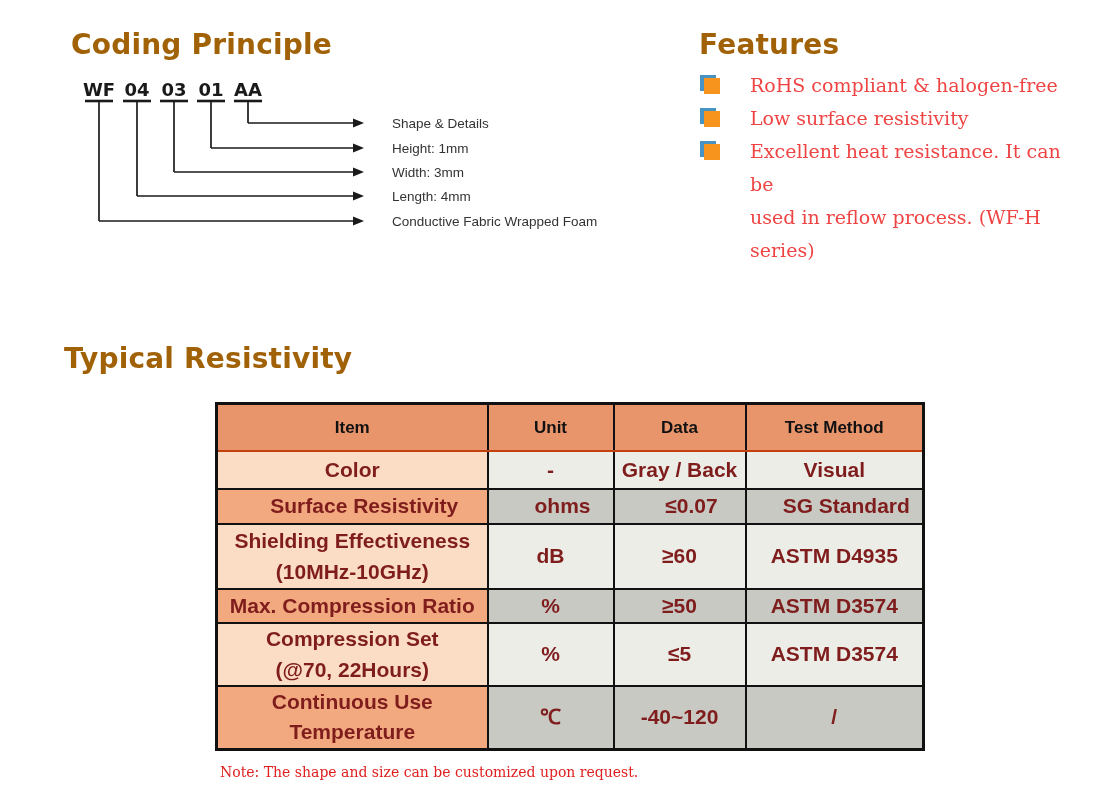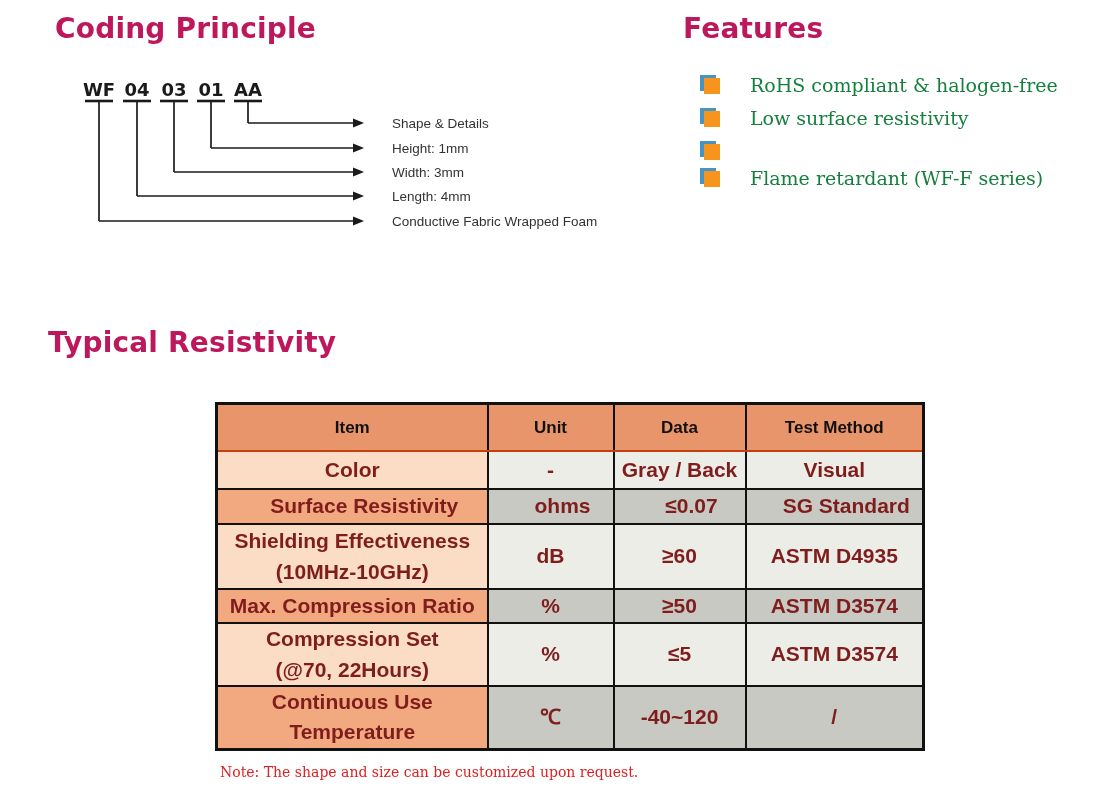--- a/index.html
+++ b/index.html
@@ -1,41 +1,41 @@
 <!DOCTYPE html>
 <html><head>
 <meta charset="utf-8">
 <style>
   html,body { margin:0; padding:0; background:#ffffff; }
   body { width:1120px; height:804px; position:relative; overflow:hidden;
          font-family:"DejaVu Sans", sans-serif; }
 
-  .section-title { position:absolute; margin:0; font-size:28px; font-weight:700;
-                   color:#be185d; letter-spacing:0.2px;
+  .section-title { position:absolute; margin:16px; font-size:28px; font-weight:700;
+                   color:#a16207; letter-spacing:0.2px;
                    font-family:"DejaVu Sans", sans-serif; }
   #coding-title    { left:55px;  top:12px; }
   #features-title  { left:683px; top:12px; }
   #properties-title{ left:48px;  top:326px; }
 
   
   .coding-svg { position:absolute; left:40px; top:75px; }
   .code-seg   { font:700 18px "DejaVu Sans", sans-serif; fill:#1a1a1a; }
   .code-label { font:13.5px "Liberation Sans", sans-serif; fill:#333333; }
   .diag-line  { stroke:#1a1a1a; stroke-width:1.7; }
   .diag-underline { stroke:#1a1a1a; stroke-width:2.6; }
   .diag-arrow { fill:#1a1a1a; }
 
   
   .features-list { position:absolute; left:700px; top:69px; width:390px; }
   .feature-item  { display:flex; align-items:flex-start; }
   .bullet-icon   { position:relative; width:21px; height:21px; flex:0 0 21px; margin-top:6px; }
   .bullet-icon .blue   { position:absolute; left:0; top:0; width:16px; height:16px; background:#4793c4; }
   .bullet-icon .orange { position:absolute; left:4px; top:3px; width:16px; height:16px; background:#f7941d; }
   .feature-text  { margin-left:29px; font-family:"DejaVu Serif", serif; font-size:19px;
-                   line-height:33px; color:#15803d; white-space:pre-line; }
+                   line-height:33px; color:#ef4444; white-space:pre-line; }
 
   
   .props-table { position:absolute; left:215px; top:402px; border-collapse:collapse;
                  table-layout:fixed; border:3px solid #111111; }
   .props-table th, .props-table td { border:2px solid #111111; text-align:center;
                  vertical-align:middle; padding:0 4px; overflow:hidden; }
   .props-table thead th { background:#e9956c; font-size:17px; font-weight:700;
                  color:#111111; height:45px; border-bottom:2px solid #c2410c;
                  font-family:"Liberation Sans", sans-serif; }
   .props-table td { font-size:21px; color:#7f1d1d; white-space:pre-line;
@@ -114,27 +114,22 @@
         <span class="blue"></span>
         <span class="orange"></span>
       </span>
     <span class="feature-text">Low surface resistivity</span>
   </div>
   <div class="feature-item">
     <span class="bullet-icon">
         <span class="blue"></span>
         <span class="orange"></span>
       </span>
-  </div>
-  <div class="feature-item">
-    <span class="bullet-icon">
-        <span class="blue"></span>
-        <span class="orange"></span>
-      </span>
-    <span class="feature-text">Flame retardant (WF-F series)</span>
+    <span class="feature-text">Excellent heat resistance. It can be
+used in reflow process. (WF-H series)</span>
   </div>
 </div>
 
 <table class="props-table">
   <colgroup>
     <col style="width:271px">
       <col style="width:126px">
       <col style="width:132px">
       <col style="width:178px">
   </colgroup>

